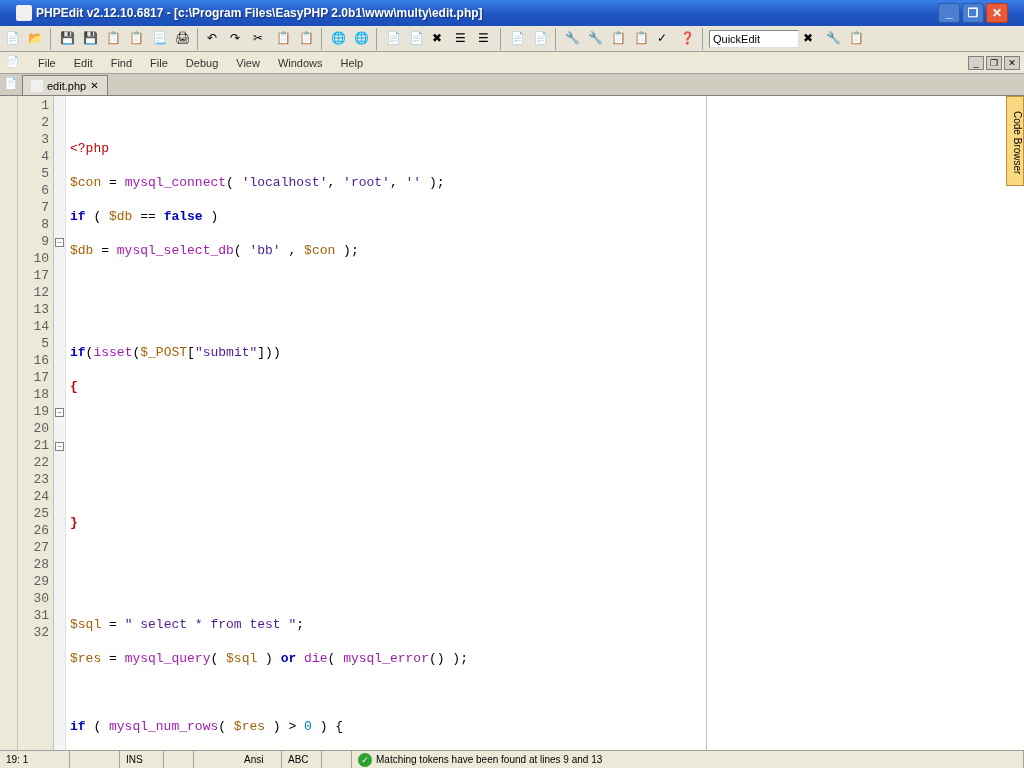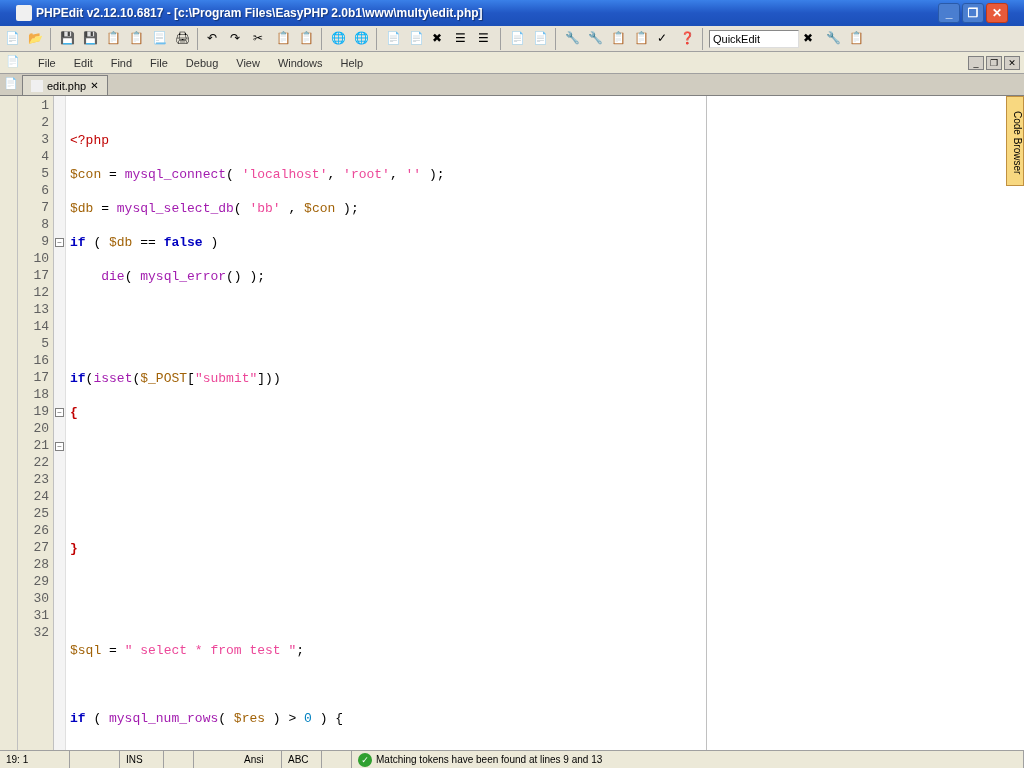--- a/index.html
+++ b/index.html
@@ -28,30 +28,30 @@
 .tab .tabclose { font-size: 10px; cursor: pointer; }
 
 .editor-area { position: absolute; top: 96px; left: 0; right: 0; bottom: 18px; background: white; display: flex; }
 .left-strip { width: 18px; background: #ece9d8; border-right: 1px solid #c0c0c0; }
 .gutter { width: 36px; background: #ece9d8; border-right: 1px solid #c0c0c0; font-family: 'Courier New', monospace; font-size: 13px; padding-top: 2px; }
 .gutter .ln { height: 17px; text-align: right; padding-right: 4px; color: #606060; }
 .fold-strip { width: 12px; background: #f4f4f4; border-right: 1px solid #e0e0e0; padding-top: 2px;}
 .fold-strip .fm { height:17px; display:flex; align-items:center; justify-content:center;}
 .fold-box { width:9px; height:9px; border:1px solid #808080; background:white; display:flex;align-items:center;justify-content:center;font-size:8px;line-height:1;color:#606060;}
 
-.code { flex: 1; font-family: 'Courier New', monospace; font-size: 13px; line-height: 17px; padding: 2px 4px; white-space: pre; position: relative; overflow: hidden; }
+.code { flex: 1; font-family: 'Courier New', monospace; font-size: 13px; line-height: 17px; padding: 10px 4px; white-space: pre; position: relative; overflow: hidden; }
 .code .line { height: 17px; }
 .print-margin { position: absolute; top: 0; bottom: 0; left: 640px; border-left: 1px solid #c0c0c0; }
 
 .right-tab { position: absolute; right: 0; top: 96px; width: 18px; height: 90px; background: #f8d880; border: 1px solid #c09040; writing-mode: vertical-rl; text-align: center; font-size: 10px; cursor: pointer; padding-top:4px;}
 
 .kw { color: #0000c0; font-weight: bold; }
 .fn { color: #a21caf; }
 .var { color: #a16207; }
-.str { color: #ec4899; }
+.str { color: #4c1d95; }
 .tag { color: #c00000; }
 .num { color: #0080c0; }
 .brace { color: #c00000; font-weight:bold;}
 
 .statusbar { position: absolute; bottom: 0; left: 0; right: 0; height: 18px; background: #ece9d8; border-top: 1px solid #a0a0a0; display: flex; align-items: flex-start; font-size: 10px; }
 .sb-cell { border-right: 1px solid #a0a0a0; height: 100%; display: flex; align-items: center; padding: 0 6px; }
 .sb-ok { width:14px;height:14px;background:#30a030;border-radius:50%;display:inline-block;margin-right:4px;color:white;text-align:center;font-size:9px;line-height:14px;}
 </style>
 </head>
 <body>
@@ -256,34 +256,34 @@
       </div>
     <div class="fm"></div>
     <div class="fm">
         <span class="fold-box">−</span>
       </div>
   </div>
   <div class="code">
     <div class="print-margin"></div>
 <div class="line"><span class="tag">&lt;?php</span></div>
 <div class="line"><span class="var">$con</span><span> = </span><span class="fn">mysql_connect</span><span>( </span><span class="str">'localhost'</span><span>, </span><span class="str">'root'</span><span>, </span><span class="str">''</span><span> );</span></div>
+<div class="line"><span class="kw">if</span><span> ( </span><span class="var">$db</span><span> == </span><span class="kw">false</span><span> )</span></div>
 <div class="line"><span class="var">$db</span><span> = </span><span class="fn">mysql_select_db</span><span>( </span><span class="str">'bb'</span><span> , </span><span class="var">$con</span><span> );</span></div>
-<div class="line"><span class="kw">if</span><span> ( </span><span class="var">$db</span><span> == </span><span class="kw">false</span><span> )</span></div>
-<div class="line"><span>    </span><span class="fn">die</span><span>( </span><span class="fn">mysql_error</span><span>() );</span></div>
 <div class="line"></div>
 <div class="line"></div>
 <div class="line"><span class="kw">if</span><span>(</span><span class="fn">isset</span><span>(</span><span class="var">$_POST</span><span>[</span><span class="str">"submit"</span><span>]))</span></div>
 <div class="line"><span class="brace">{</span></div>
 <div class="line"></div>
 <div class="line"></div>
 <div class="line"></div>
 <div class="line"><span class="brace">}</span></div>
 <div class="line"></div>
 <div class="line"></div>
 <div class="line"><span class="var">$sql</span><span> = </span><span class="str">" select * from test "</span><span>;</span></div>
+<div class="line"><span class="var">$res</span><span> = </span><span class="fn">mysql_query</span><span>( </span><span class="var">$sql</span><span> ) </span><span class="kw">or</span><span> </span><span class="fn">die</span><span>( </span><span class="fn">mysql_error</span><span>() );</span></div>
 <div class="line"></div>
 <div class="line"><span class="kw">if</span><span> ( </span><span class="fn">mysql_num_rows</span><span>( </span><span class="var">$res</span><span> ) &gt; </span><span class="num">0</span><span> ) {</span></div>
 
 
 
 
 
 
 
 

